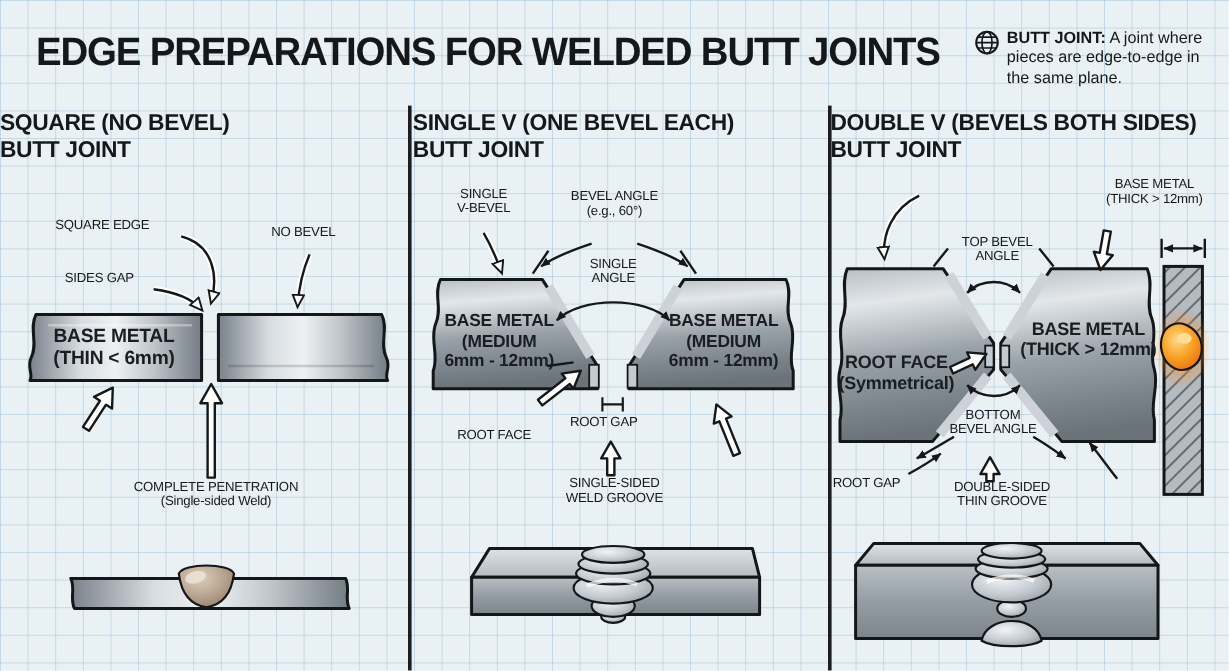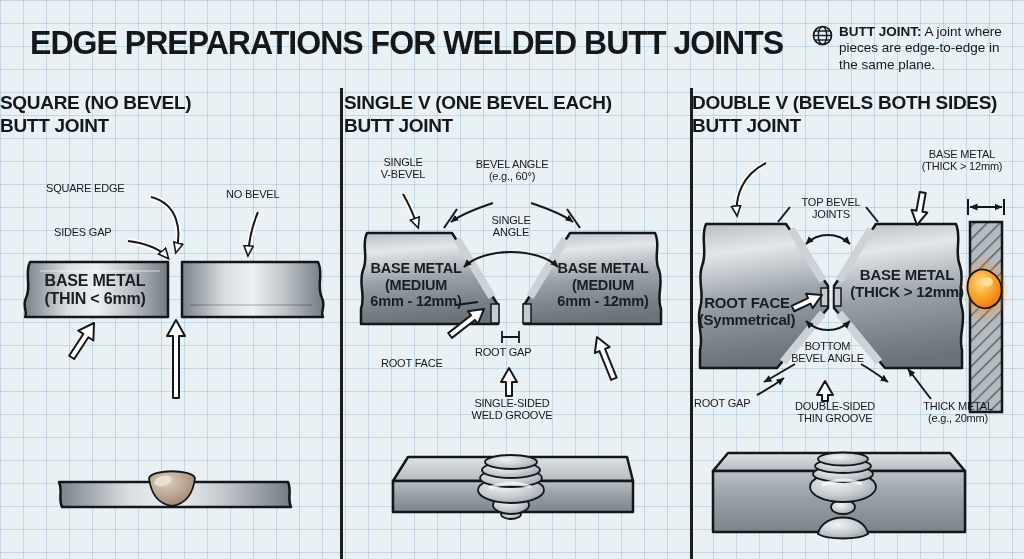--- a/index.html
+++ b/index.html
@@ -240,20 +240,22 @@
   <div class="divider" style="left:340px"></div>
   <div class="divider" style="left:690px"></div>
 
   <div class="panel-title" style="left:0;width:341px">SQUARE (NO BEVEL)
 BUTT JOINT</div>
   <div class="lbl nw" style="left:46px;top:182px">SQUARE EDGE</div>
   <div class="lbl nw" style="left:54px;top:226px">SIDES GAP</div>
   <div class="lbl nw" style="left:226px;top:188px">NO BEVEL</div>
   <div class="plate-text" style="left:36px;top:272px;width:118px;font-size:16px">BASE METAL
 (THIN &lt; 6mm)</div>
+  <div class="lbl" style="left:94px;top:400px;width:172px">COMPLETE PENETRATION
+(Single-sided Weld)</div>
 
   <div class="panel-title" style="left:344px;width:315px">SINGLE V (ONE BEVEL EACH)
 BUTT JOINT</div>
   <div class="lbl" style="left:369px;top:156px;width:68px">SINGLE
 V-BEVEL</div>
   <div class="lbl" style="left:460px;top:158px;width:104px">BEVEL ANGLE
 (e.g., 60°)</div>
   <div class="lbl" style="left:477px;top:214px;width:68px">SINGLE
 ANGLE</div>
   <div class="plate-text" style="left:366px;top:260px;width:100px;font-size:14.5px">BASE METAL
@@ -265,26 +267,24 @@
   <div class="lbl nw" style="left:381px;top:357px">ROOT FACE</div>
   <div class="lbl nw" style="left:475px;top:346px">ROOT GAP</div>
   <div class="lbl" style="left:454px;top:397px;width:116px">SINGLE-SIDED
 WELD GROOVE</div>
 
   <div class="panel-title" style="left:692px;width:332px">DOUBLE V (BEVELS BOTH SIDES)
 BUTT JOINT</div>
   <div class="lbl" style="left:906px;top:148px;width:112px">BASE METAL
 (THICK &gt; 12mm)</div>
   <div class="lbl" style="left:789px;top:196px;width:84px">TOP BEVEL
-JOINTS</div>
+ANGLE</div>
   <div class="plate-text" style="left:694px;top:294px;width:106px;font-size:15px">ROOT FACE
 (Symmetrical)</div>
   <div class="plate-text" style="left:850px;top:266px;width:114px;font-size:15px">BASE METAL
 (THICK &gt; 12mm)</div>
   <div class="lbl" style="left:779px;top:340px;width:97px">BOTTOM
 BEVEL ANGLE</div>
   <div class="lbl nw" style="left:694px;top:397px">ROOT GAP</div>
   <div class="lbl" style="left:776px;top:400px;width:118px">DOUBLE-SIDED
 THIN GROOVE</div>
-  <div class="lbl" style="left:906px;top:400px;width:104px">THICK METAL
-(e.g., 20mm)</div>
 
 </div>
 
 </body></html>

